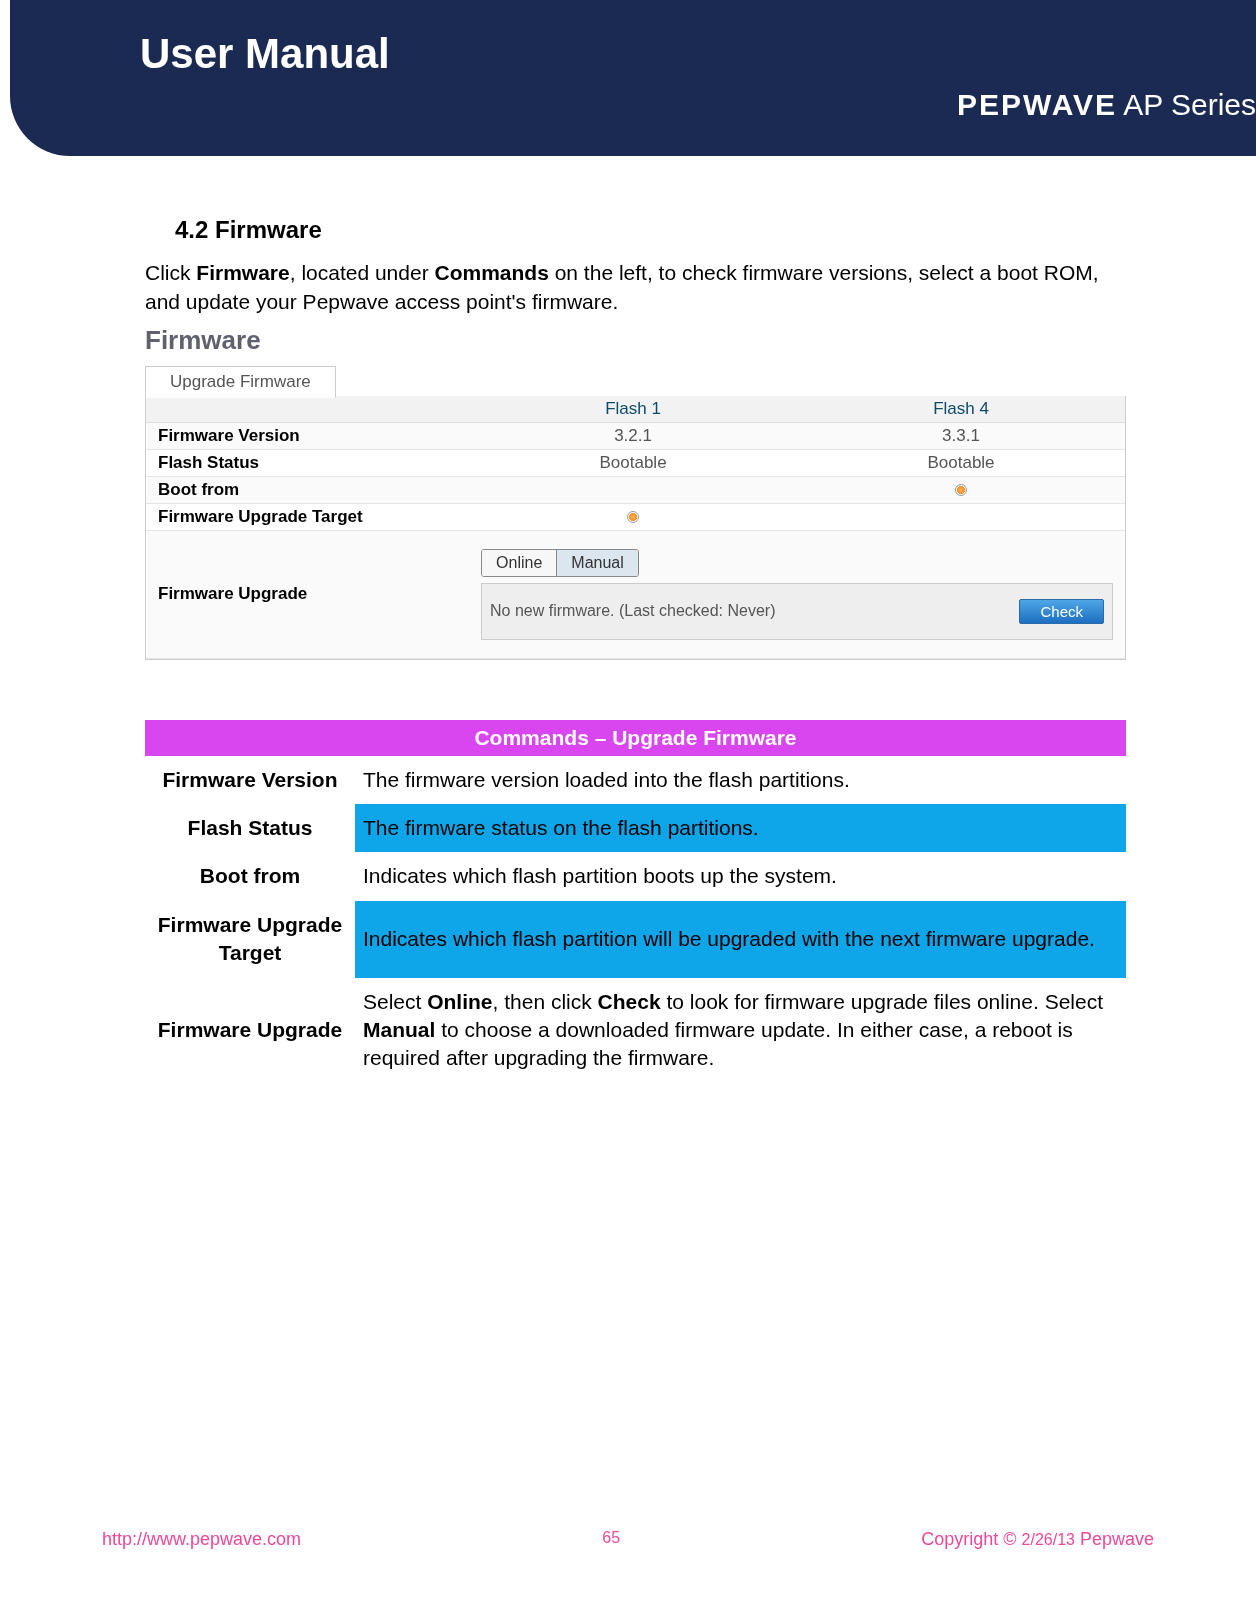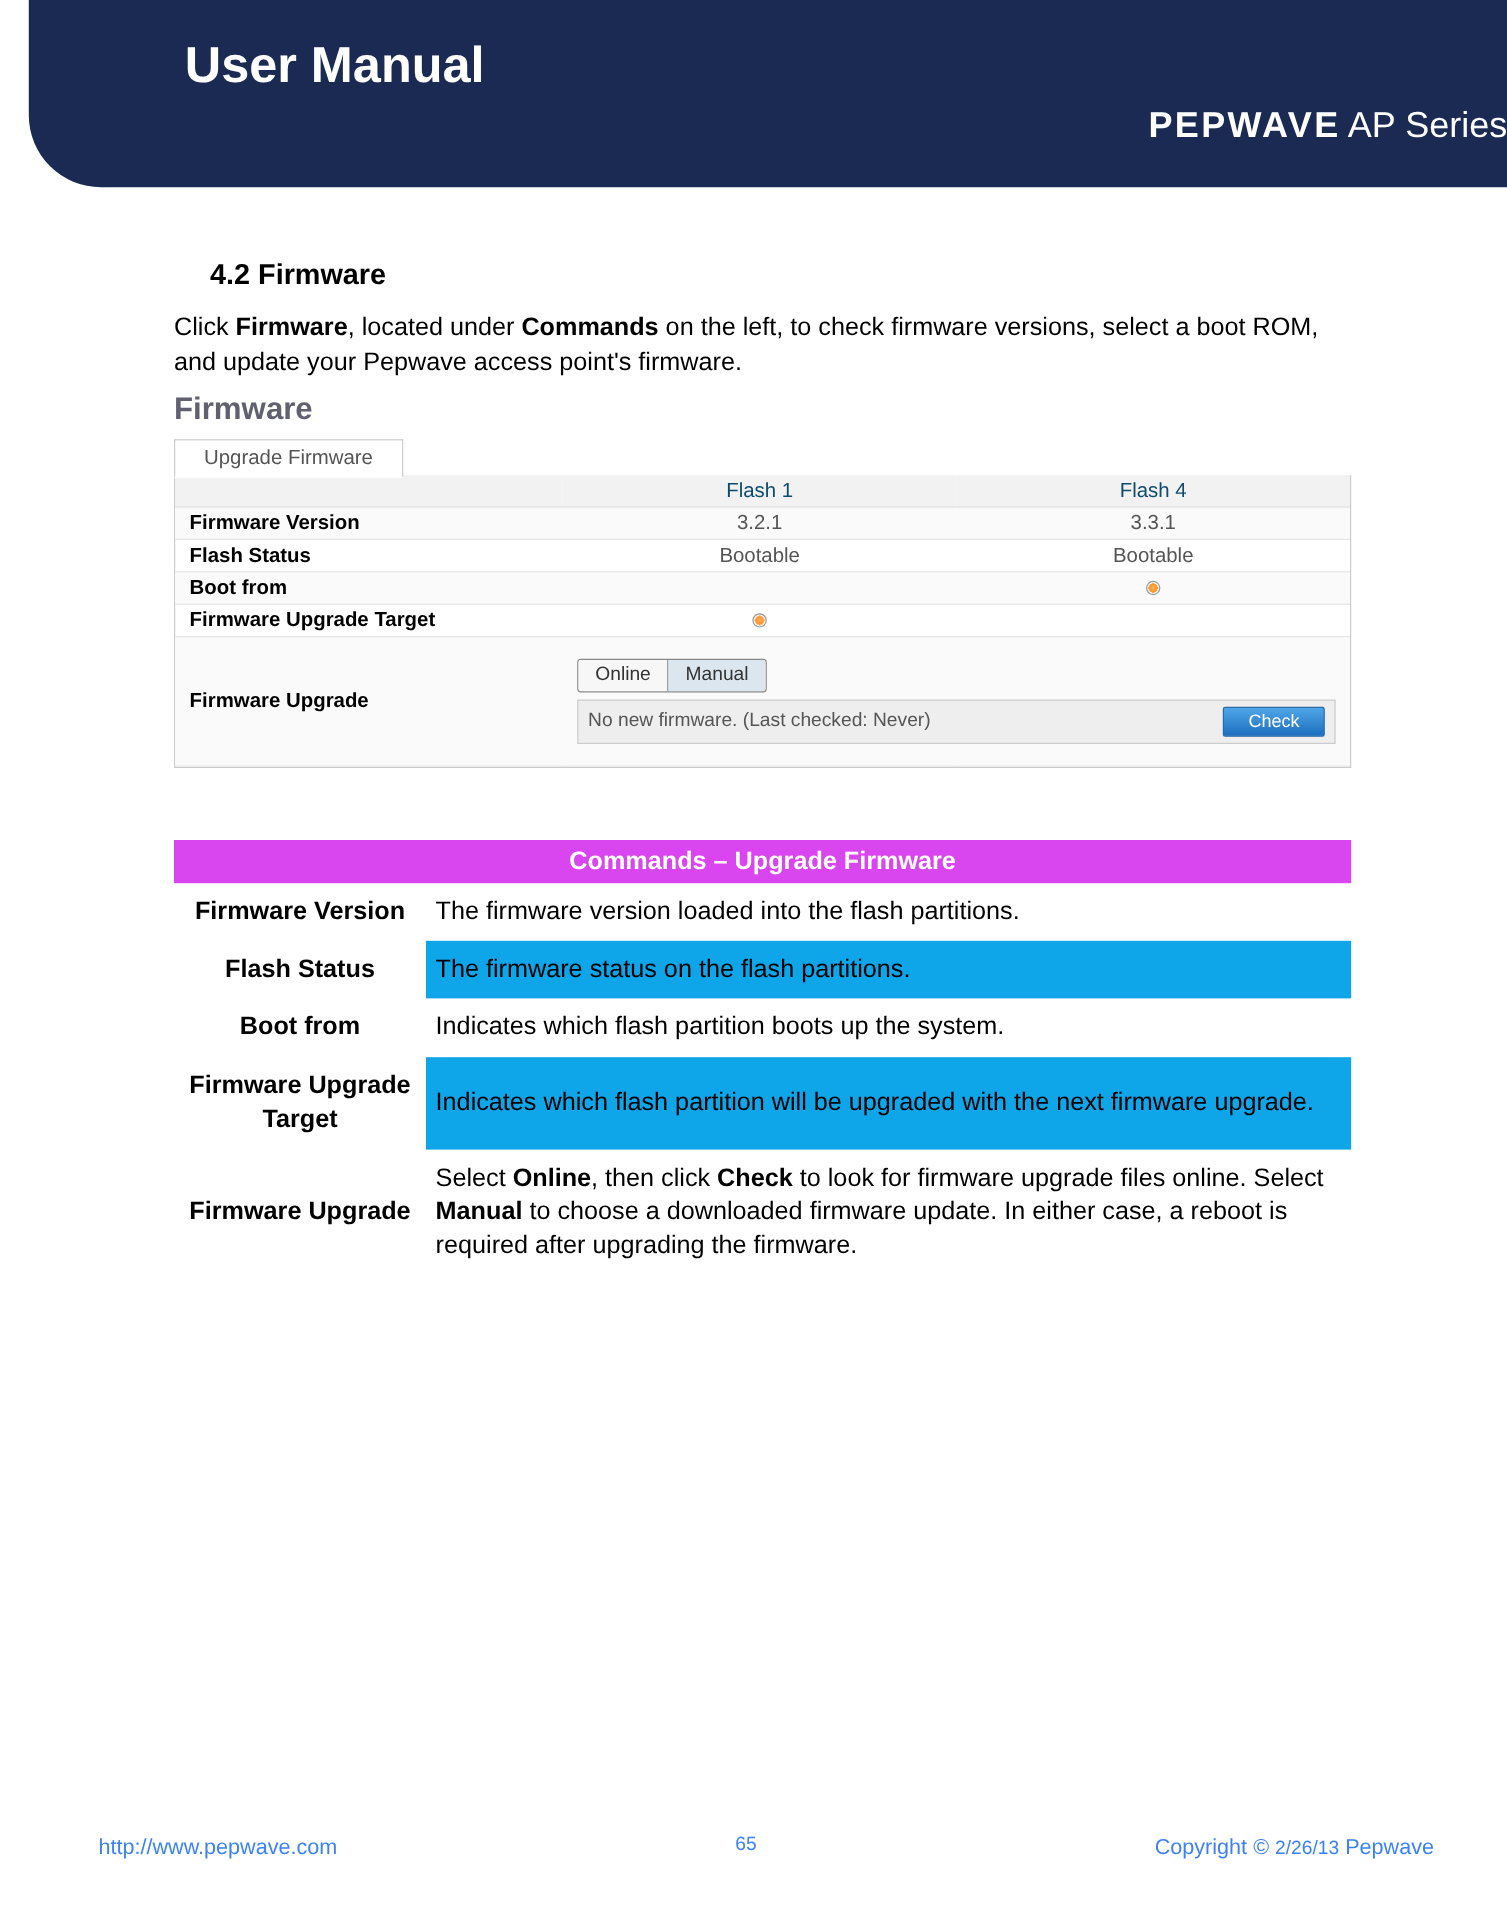--- a/index.html
+++ b/index.html
@@ -9,21 +9,21 @@
       background: #fff;
       font-family: Arial, Helvetica, sans-serif;
       color: #000;
       position: relative;
     }
     .header {
       background: #1a2a52;
       color: #fff;
       padding: 30px 0 34px 130px;
       border-bottom-left-radius: 60px;
-      margin-left: 24px;
+      margin-left: 10px;
     }
     .header-title {
       font-size: 42px;
       font-weight: bold;
       font-family: "Segoe UI", Arial, sans-serif;
       margin-bottom: 10px;
     }
     .header-sub {
       font-size: 30px;
       font-weight: 300;
@@ -137,21 +137,21 @@
       color: #333;
     }
     .seg-btn:first-child { border-right: 1px solid #888; }
     .seg-btn.active { background: #dbe6ef; }
     .status-row {
       display: flex;
       justify-content: space-between;
       align-items: center;
       background: #eee;
       border: 1px solid #ccc;
-      padding: 5px 8px;
+      padding: 15px 8px;
       color: #555;
       font-size: 16px;
     }
     .check-btn {
       background: linear-gradient(#4ea6e6, #1d6fc0);
       color: #fff;
       border: 1px solid #2a6aa8;
       padding: 3px 20px;
       border-radius: 2px;
       font-size: 15px;
@@ -183,26 +183,25 @@
       font-weight: bold;
       vertical-align: middle;
     }
     .desc-table tr.shade td:last-child { background: #0ea5e9; }
 
     .footer {
       position: absolute;
       bottom: 56px;
       left: 0;
       right: 0;
-      padding: 0 61px;
+      padding: 0 102px;
       display: flex;
       justify-content: space-between;
       font-size: 18px;
-      color: #3b82f6;
-      margin-left: 21px;
+      color: #ec4899;
     }
     .footer .page { font-size: 16px; }
     .footer .date { font-size: 16px; }
   </style>
 </head>
 <body>
 
 <div class="header">
   <div class="header-title">User Manual</div>
   <div class="header-sub">

